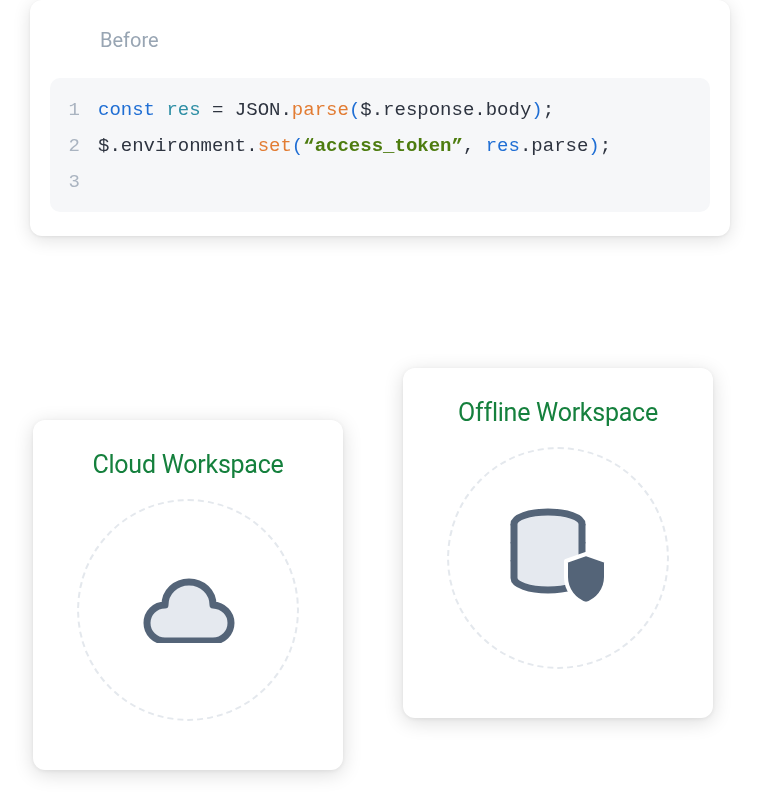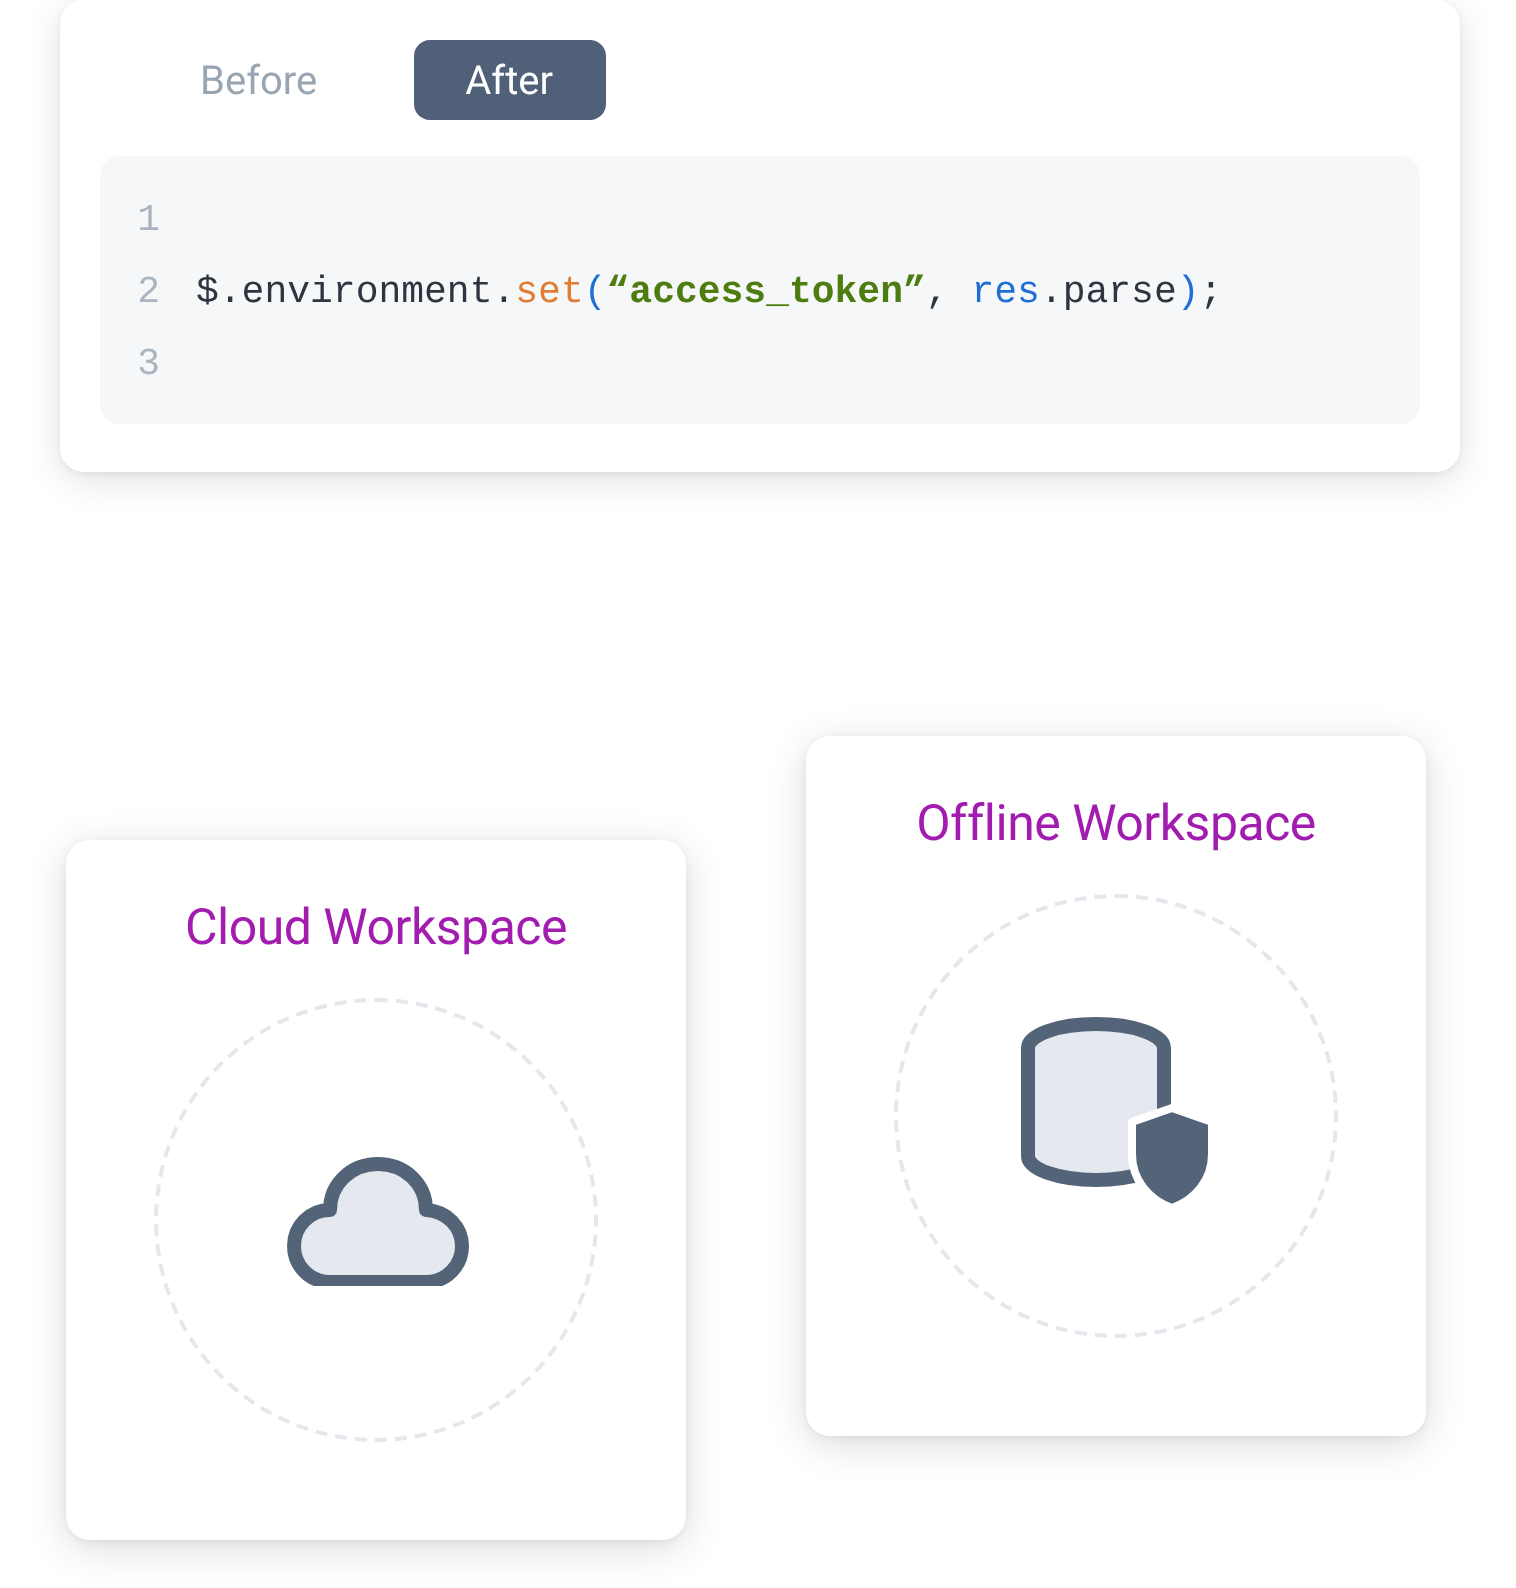--- a/index.html
+++ b/index.html
@@ -79,21 +79,21 @@
     border-radius: 12px;
     box-shadow: 0 4px 20px rgba(0,0,0,0.14), 0 1px 4px rgba(0,0,0,0.06);
     padding: 30px 0 0 0;
     display: flex;
     flex-direction: column;
     align-items: center;
   }
   .ws-card.cloud   { left: 33px;  top: 420px; }
   .ws-card.offline { left: 403px; top: 368px; }
   .ws-title {
-    color: #a21caf;
+    color: #15803d;
     font-size: 25px;
     font-weight: 400;
     letter-spacing: -0.01em;
     margin-bottom: 20px;
   }
   .ws-circle {
     width: 222px;
     height: 222px;
     border-radius: 50%;
     border: 2px dashed #e4e8ed;
@@ -102,25 +102,25 @@
     justify-content: center;
   }
   .ws-circle svg { display: block; }
 </style>
 </head>
 <body>
 
 <div class="code-card">
   <div class="tabs">
     <div class="tab">Before</div>
-    <div class="tab active">After</div>
   </div>
   <div class="code-block" id="code-block">
       <div class="code-line">
         <span class="line-num">1</span>
+        <span class="code-text"><span class="tok-keyword">const </span><span class="tok-var">res</span><span class="tok-plain"> = JSON.</span><span class="tok-func">parse</span><span class="tok-paren">(</span><span class="tok-plain">$.response.body</span><span class="tok-paren">)</span><span class="tok-plain">;</span></span>
       </div>
       <div class="code-line">
         <span class="line-num">2</span>
         <span class="code-text"><span class="tok-plain">$.environment.</span><span class="tok-func">set</span><span class="tok-paren">(</span><span class="tok-str">“access_token”</span><span class="tok-plain">, </span><span class="tok-arg">res</span><span class="tok-plain">.parse</span><span class="tok-paren">)</span><span class="tok-plain">;</span></span>
       </div>
       <div class="code-line">
         <span class="line-num">3</span>
         <span class="code-text"></span>
       </div>
     </div>

